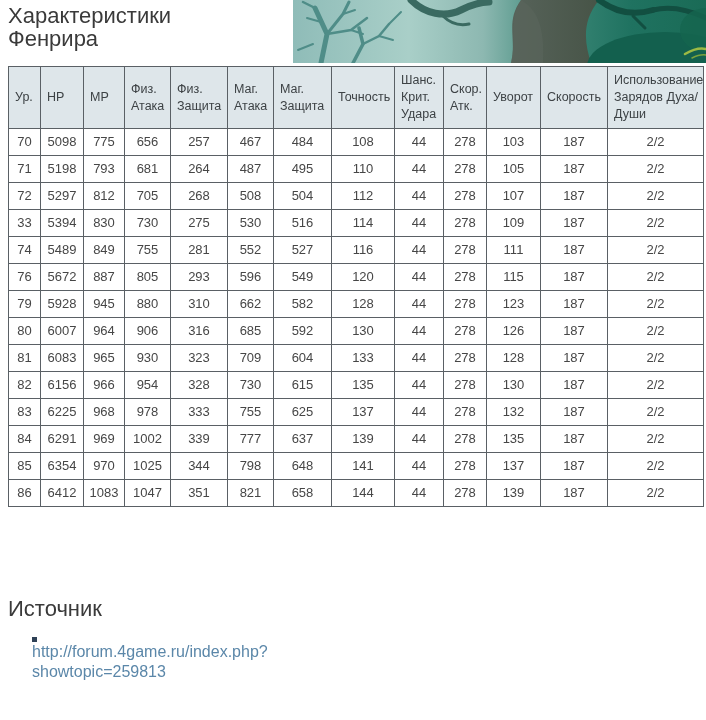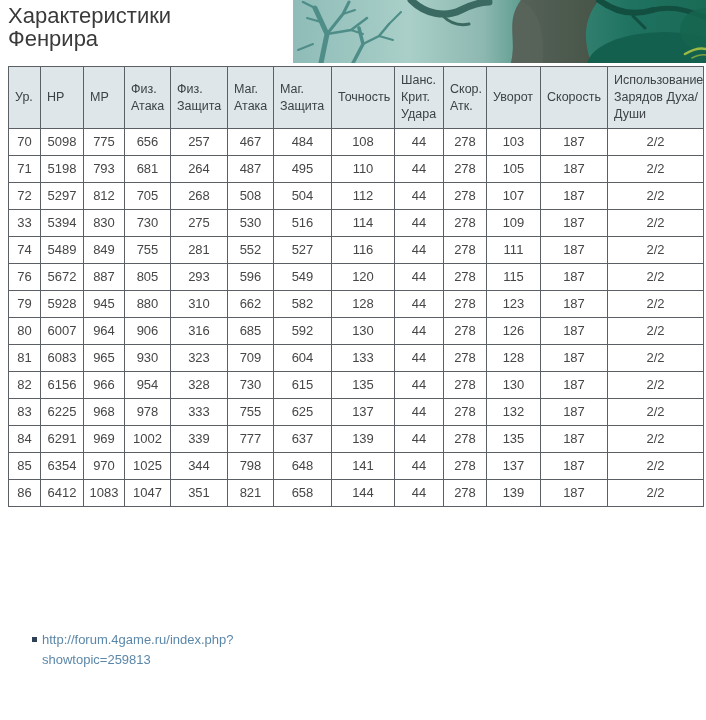--- a/index.html
+++ b/index.html
@@ -73,22 +73,23 @@
   ul.sources-list {
     position: absolute;
     left: 32px; top: 630px;
     width: 280px;
     list-style: none;
   }
   ul.sources-list li {
     display: flex;
     align-items: flex-start;
     margin-bottom: 7px;
-    font-size: 13px;
+    font-size: 16px;
     line-height: 20px;
+    flex-direction: column;
   }
   .bullet-sq {
     flex: 0 0 auto;
     width: 5px; height: 5px;
     background: #2f4156;
     margin: 7px 5px 0 0;
   }
   ul.sources-list a {
     color: #5b87a9;
     text-decoration: none;
@@ -397,20 +398,21 @@
           <td>144</td>
           <td>44</td>
           <td>278</td>
           <td>139</td>
           <td>187</td>
           <td>2/2</td>
         </tr>
       </tbody>
   </table>
 
+  <h2 class="sources-title">Источник</h2>
   <ul class="sources-list">
       <li>
         <span class="bullet-sq"></span>
         <a href="#">http://forum.4game.ru/index.php?showtopic=259813</a>
       </li>
     </ul>
 
 </div>
 
 </body></html>

